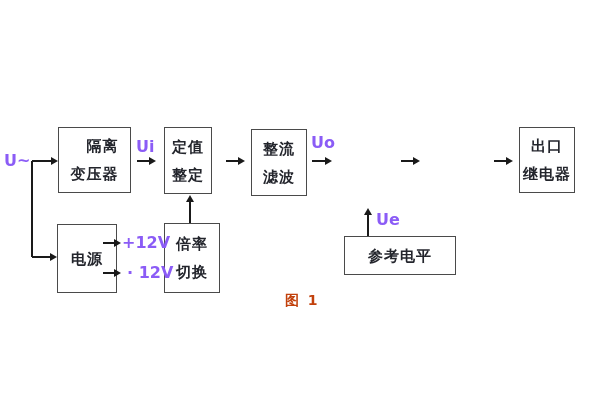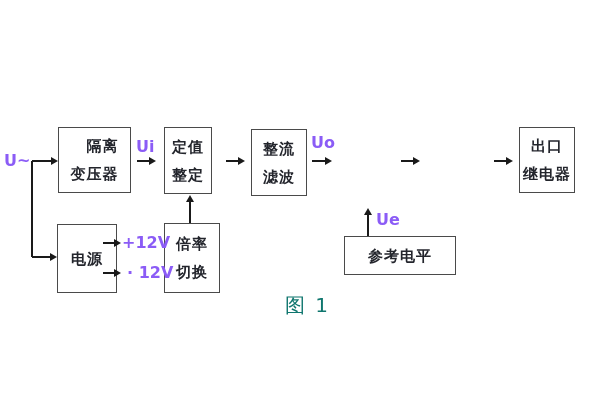--- a/index.html
+++ b/index.html
@@ -61,21 +61,21 @@
   }
   #lbl-u   { left:4px;   top:153px; }
   #lbl-ui  { left:136px; top:139px; }
   #lbl-uo  { left:311px; top:135px; }
   #lbl-ue  { left:376px; top:212px; }
   #lbl-p12 { left:122px; top:235px; }
   #lbl-m12 { left:127px; top:265px; }
 
   .caption {
     position:absolute; left:285px; top:292px;
-    font-size:20px; font-weight:400; color:#0f766e; letter-spacing:2px;
+    font-size:14px; font-weight:700; color:#c2410c; letter-spacing:2px;
   }
 </style>
 </head>
 <body>
 
 <div id="canvas">
 
   <div class="box b-isolation">
     <div class="box-lines">
       <span class="box-line">隔离</span>

